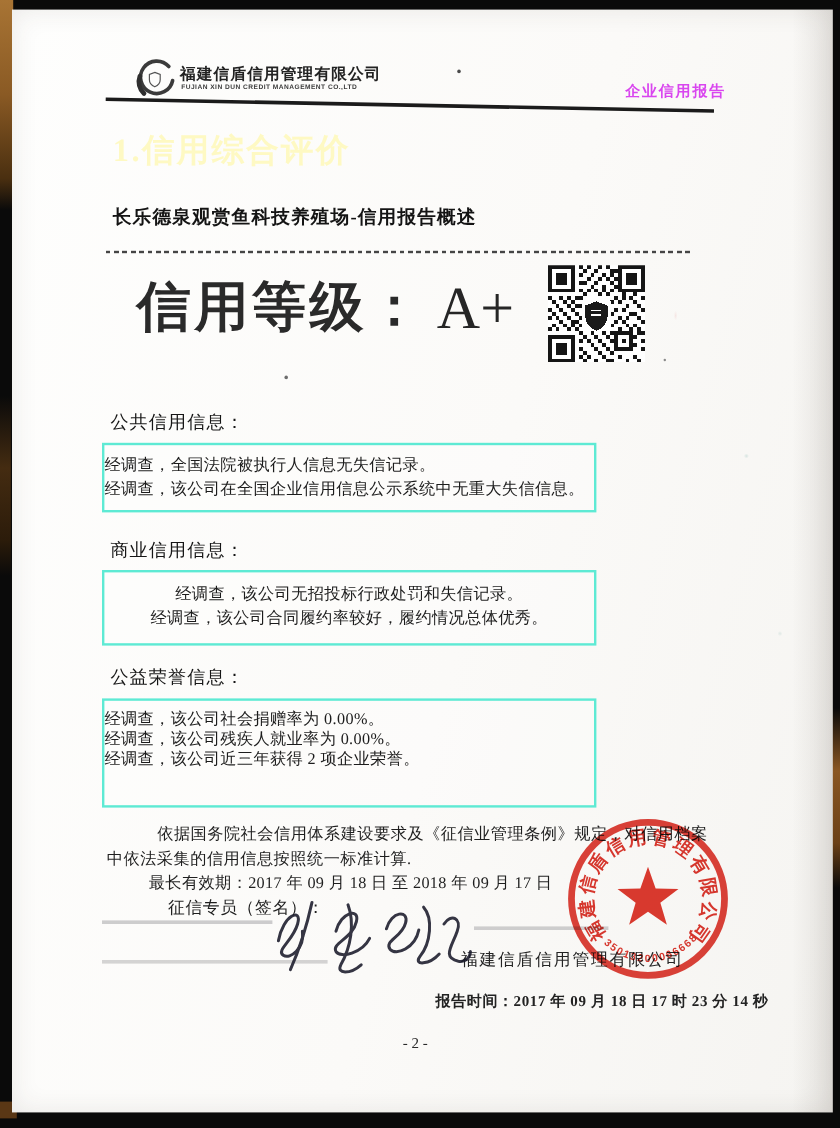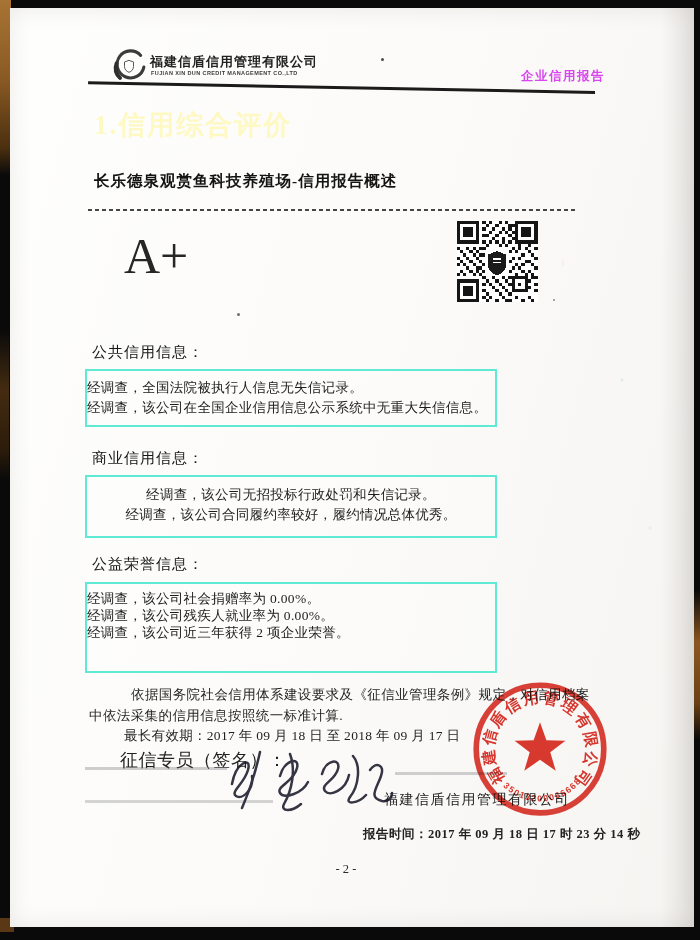--- a/index.html
+++ b/index.html
@@ -57,21 +57,21 @@
   .info-box{left:85px;width:412px;border:2px solid #5eead4;background:rgba(255,255,255,.25);
     box-sizing:border-box;}
   .b0{top:369px;height:58px;padding-top:7px;} .b0 .ln{line-height:19.5px;}
   .b1{top:475px;height:63px;padding-top:8px;} .b1 .ln{line-height:19.5px;text-align:center;}
   .b2{top:582px;height:91px;padding-top:6px;} .b2 .ln{line-height:17px;}
   .ln{font-size:13.5px;color:#1c1c1c;letter-spacing:.3px;white-space:nowrap;}
   
   .cl1{left:131px;top:686px;font-size:13.5px;letter-spacing:.4px;}
   .cl2{left:89px;top:707px;font-size:13.5px;letter-spacing:.4px;}
   .validity{left:124px;top:727px;font-size:13.5px;letter-spacing:.3px;}
-  .specialist{left:120px;top:748px;font-size:18px;letter-spacing:.5px;}
+  .specialist{left:140px;top:748px;font-size:14px;letter-spacing:.5px;}
   .signature{left:222px;top:746px;width:175px;height:74px;z-index:2;}
   .company-print{left:384px;top:791px;font-size:14px;letter-spacing:1.5px;color:#242424;z-index:1;}
   .stamp{left:468px;top:675px;width:144px;height:144px;z-index:3;opacity:.92;mix-blend-mode:multiply;}
   
   .report-time{left:339px;top:826px;font-size:12.5px;font-weight:bold;letter-spacing:.5px;color:#222;margin-left:24px;}
   .page-num{left:322px;top:862px;width:48px;text-align:center;font-size:12.5px;color:#2a2a2a;}
   
   .art{background:rgba(95,95,102,.30);filter:blur(.4px);}
   .a1{left:85px;top:767px;width:142px;height:3px;}
   .a2{left:85px;top:800px;width:188px;height:3px;background:rgba(95,95,102,.26);}
@@ -101,20 +101,21 @@
   <div class="abs co-cn">福建信盾信用管理有限公司</div>
   <div class="abs co-en">FUJIAN XIN DUN CREDIT MANAGEMENT CO.,LTD</div>
   <div class="abs report-type">企业信用报告</div>
   <div class="abs header-rule"></div>
 
   <div class="abs doc-title">1.信用综合评价</div>
   <div class="abs doc-subtitle">长乐德泉观赏鱼科技养殖场-信用报告概述</div>
   <div class="abs dashed-rule"></div>
 
   <div class="abs rating">
+    <span class="rating-label">信用等级：</span>
     <span class="rating-value">A+</span>
   </div>
 
   <svg class="abs qr" viewBox="0 0 25 25" shape-rendering="crispEdges">
     <rect x="0" y="0" width="25" height="25" fill="#fff"></rect>
     <g fill="#151515">
       <rect x="0" y="0" width="7" height="7"></rect>
         <rect x="18" y="0" width="7" height="7"></rect>
         <rect x="0" y="18" width="7" height="7"></rect>
     </g>

